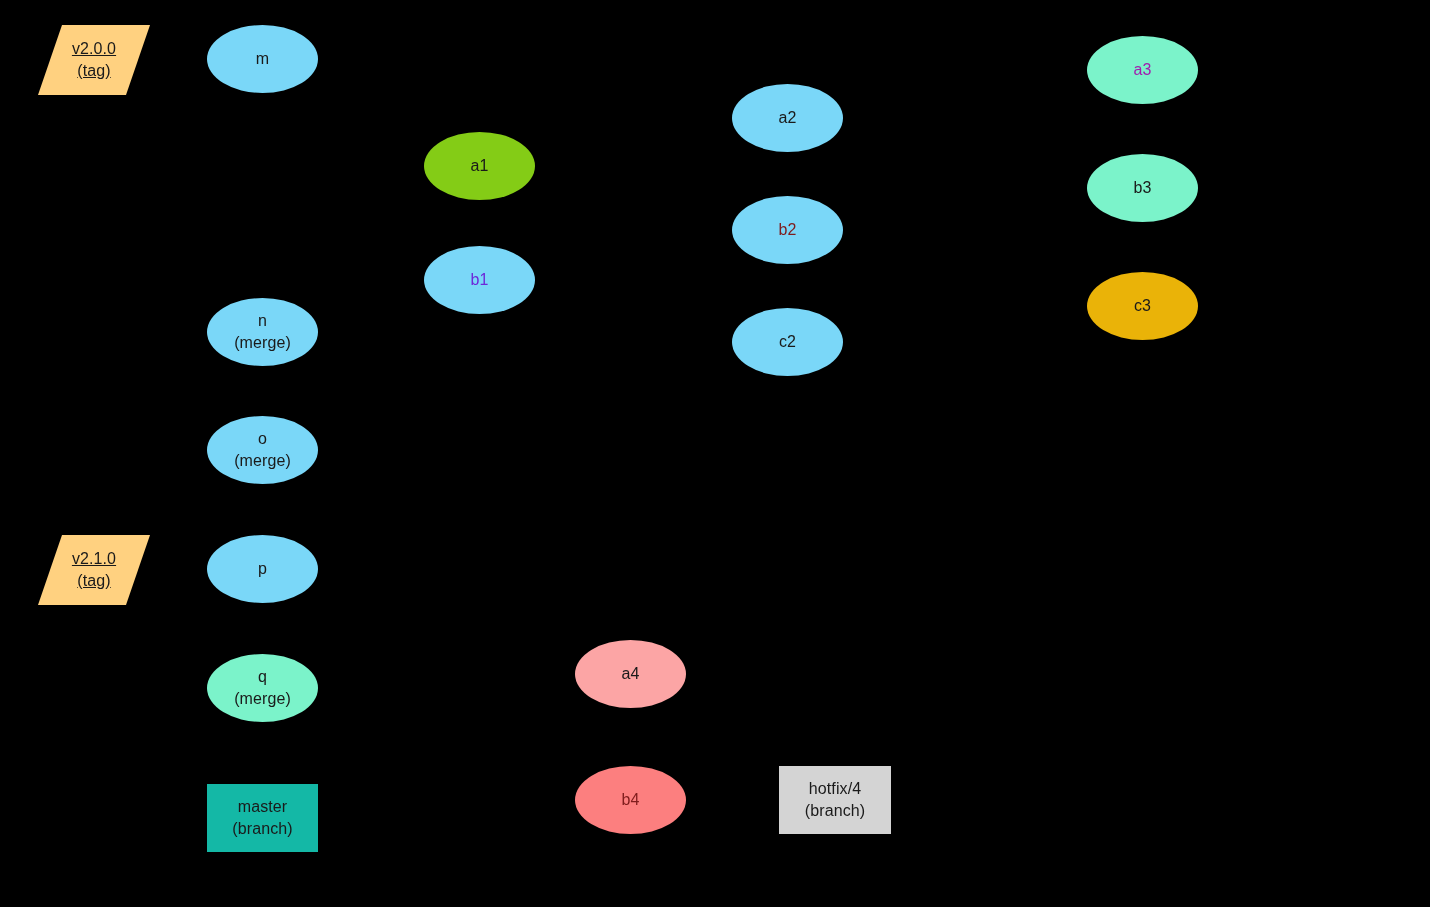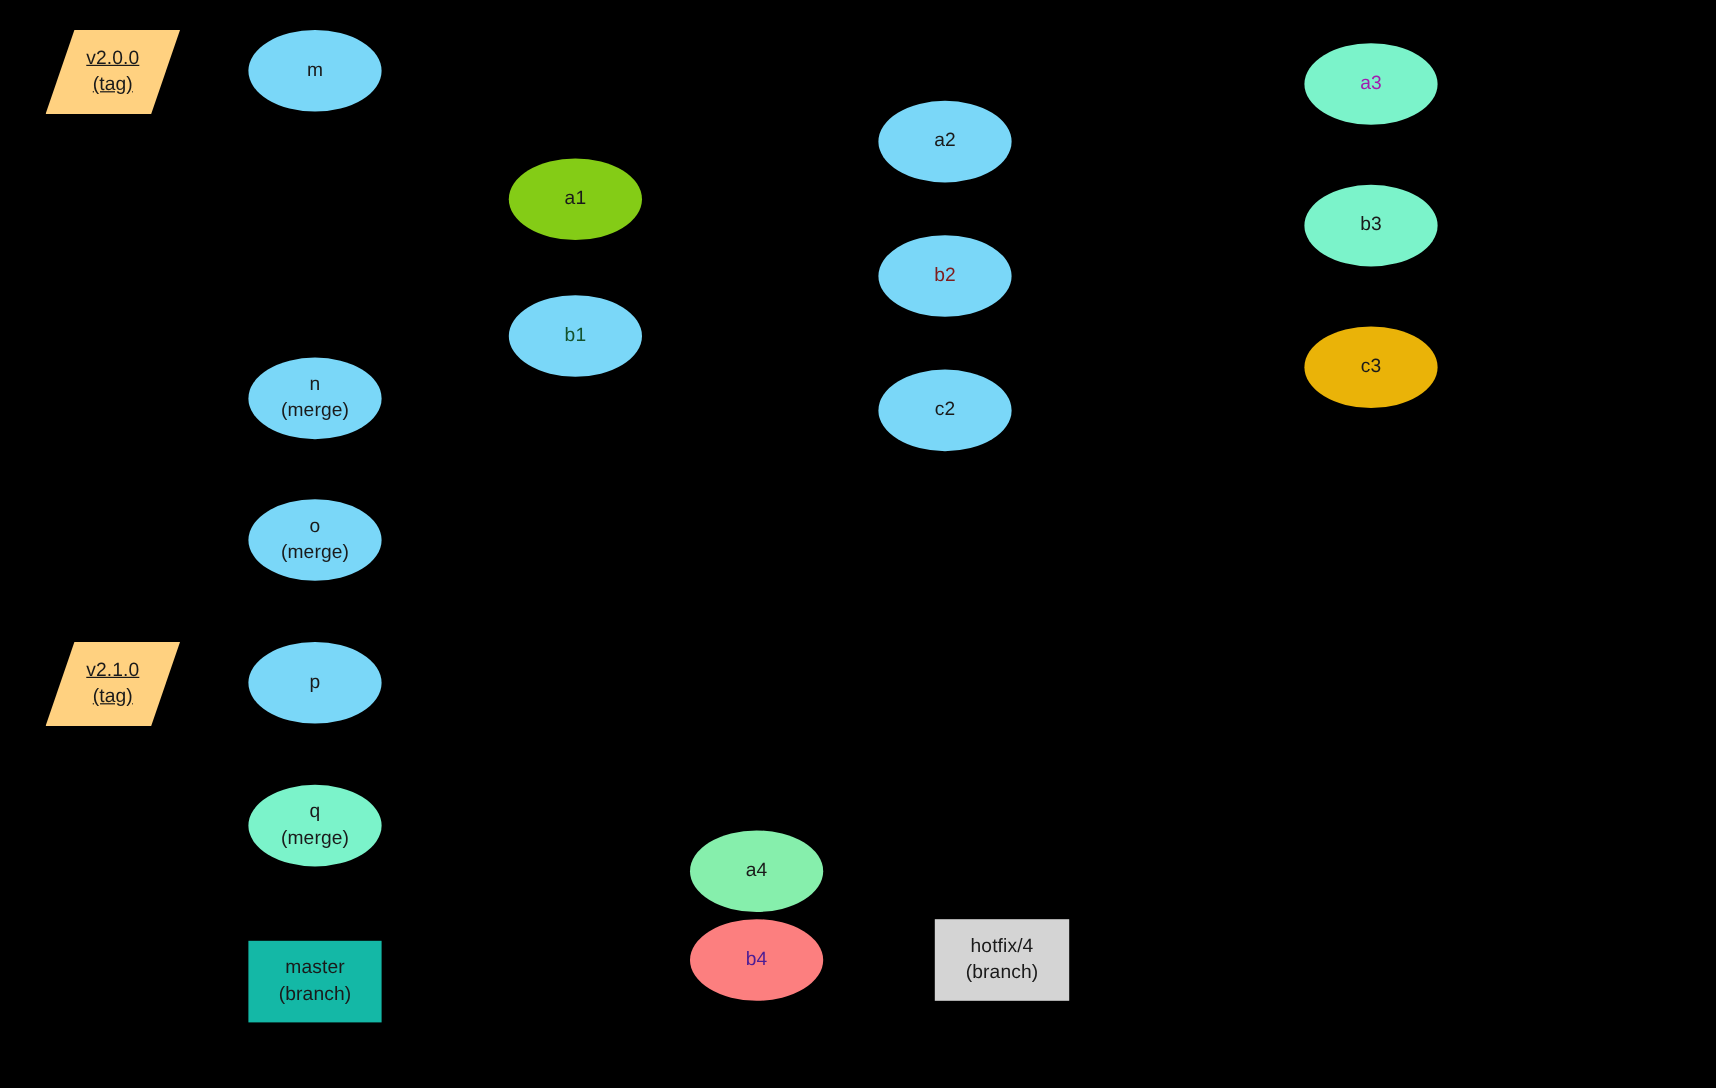--- a/index.html
+++ b/index.html
@@ -62,35 +62,35 @@
 
 <div id="canvas" style="width: 1430px; height: 907px; background: rgb(0, 0, 0);">
     <div class="node tag" style="left: 38px; top: 25px; width: 112px; height: 70px; color: rgb(26, 26, 26);"><svg class="tag-shape" viewBox="0 0 112 70" width="112" height="70" preserveAspectRatio="none">
         <polygon points="24,0 112,0 88,70 0,70" fill="#ffd180"></polygon>
       </svg><span class="tag-label">v2.0.0
 (tag)</span></div>
     <div class="node commit" style="left: 207px; top: 25px; width: 111px; height: 68px; color: rgb(26, 26, 26); background: rgb(122, 215, 248); border-radius: 50%;"><span class="node-label">m</span></div>
     <div class="node commit" style="left: 424px; top: 132px; width: 111px; height: 68px; color: rgb(26, 26, 26); background: #84cc16; border-radius: 50%;"><span class="node-label">a1</span></div>
     <div class="node commit" style="left: 732px; top: 84px; width: 111px; height: 68px; color: rgb(26, 26, 26); background: rgb(122, 215, 248); border-radius: 50%;"><span class="node-label">a2</span></div>
     <div class="node commit" style="left: 1087px; top: 36px; width: 111px; height: 68px; color: #a21caf; background: rgb(123, 243, 202); border-radius: 50%;"><span class="node-label">a3</span></div>
-    <div class="node commit" style="left: 424px; top: 246px; width: 111px; height: 68px; color: #14532d; background: rgb(122, 215, 248); border-radius: 50%; text-align: center;"><span class="node-label">b1</span></div>
+    <div class="node commit" style="left: 424px; top: 246px; width: 111px; height: 68px; color: #6d28d9; background: rgb(122, 215, 248); border-radius: 50%; text-align: center;"><span class="node-label">b1</span></div>
     <div class="node commit" style="left: 732px; top: 196px; width: 111px; height: 68px; color: #7f1d1d; background: rgb(122, 215, 248); border-radius: 50%;"><span class="node-label">b2</span></div>
     <div class="node commit" style="left: 1087px; top: 154px; width: 111px; height: 68px; color: rgb(26, 26, 26); background: rgb(123, 243, 202); border-radius: 50%;"><span class="node-label">b3</span></div>
     <div class="node commit" style="left: 732px; top: 308px; width: 111px; height: 68px; color: rgb(26, 26, 26); background: rgb(122, 215, 248); border-radius: 50%;"><span class="node-label">c2</span></div>
     <div class="node commit" style="left: 1087px; top: 272px; width: 111px; height: 68px; color: rgb(26, 26, 26); background: #eab308; border-radius: 50%;"><span class="node-label">c3</span></div>
     <div class="node commit" style="left: 207px; top: 298px; width: 111px; height: 68px; color: rgb(26, 26, 26); background: rgb(122, 215, 248); border-radius: 50%;"><span class="node-label">n
 (merge)</span></div>
     <div class="node commit" style="left: 207px; top: 416px; width: 111px; height: 68px; color: rgb(26, 26, 26); background: rgb(122, 215, 248); border-radius: 50%;"><span class="node-label">o
 (merge)</span></div>
     <div class="node tag" style="left: 38px; top: 535px; width: 112px; height: 70px; color: rgb(26, 26, 26);"><svg class="tag-shape" viewBox="0 0 112 70" width="112" height="70" preserveAspectRatio="none">
         <polygon points="24,0 112,0 88,70 0,70" fill="#ffd180"></polygon>
       </svg><span class="tag-label">v2.1.0
 (tag)</span></div>
     <div class="node commit" style="left: 207px; top: 535px; width: 111px; height: 68px; color: rgb(26, 26, 26); background: rgb(122, 215, 248); border-radius: 50%;"><span class="node-label">p</span></div>
     <div class="node commit" style="left: 207px; top: 654px; width: 111px; height: 68px; color: rgb(26, 26, 26); background: rgb(123, 243, 202); border-radius: 50%;"><span class="node-label">q
 (merge)</span></div>
-    <div class="node commit" style="left: 575px; top: 692px; width: 111px; height: 68px; color: rgb(26, 26, 26); background: #86efac; border-radius: 50%;"><span class="node-label">a4</span></div>
-    <div class="node commit" style="left: 575px; top: 766px; width: 111px; height: 68px; color: #4c1d95; background: rgb(252, 127, 127); border-radius: 50%;"><span class="node-label">b4</span></div>
+    <div class="node commit" style="left: 575px; top: 640px; width: 111px; height: 68px; color: rgb(26, 26, 26); background: #fca5a5; border-radius: 50%;"><span class="node-label">a4</span></div>
+    <div class="node commit" style="left: 575px; top: 766px; width: 111px; height: 68px; color: #7f1d1d; background: rgb(252, 127, 127); border-radius: 50%;"><span class="node-label">b4</span></div>
     <div class="node branch" style="left: 207px; top: 784px; width: 111px; height: 68px; color: rgb(26, 26, 26); background: #14b8a6;"><span class="node-label">master
 (branch)</span></div>
     <div class="node branch" style="left: 743px; top: 766px; width: 112px; height: 68px; color: rgb(26, 26, 26); background: rgb(212, 212, 212); margin-left: 36px;"><span class="node-label">hotfix/4
 (branch)</span></div>
   </div>
 
 </body></html>

